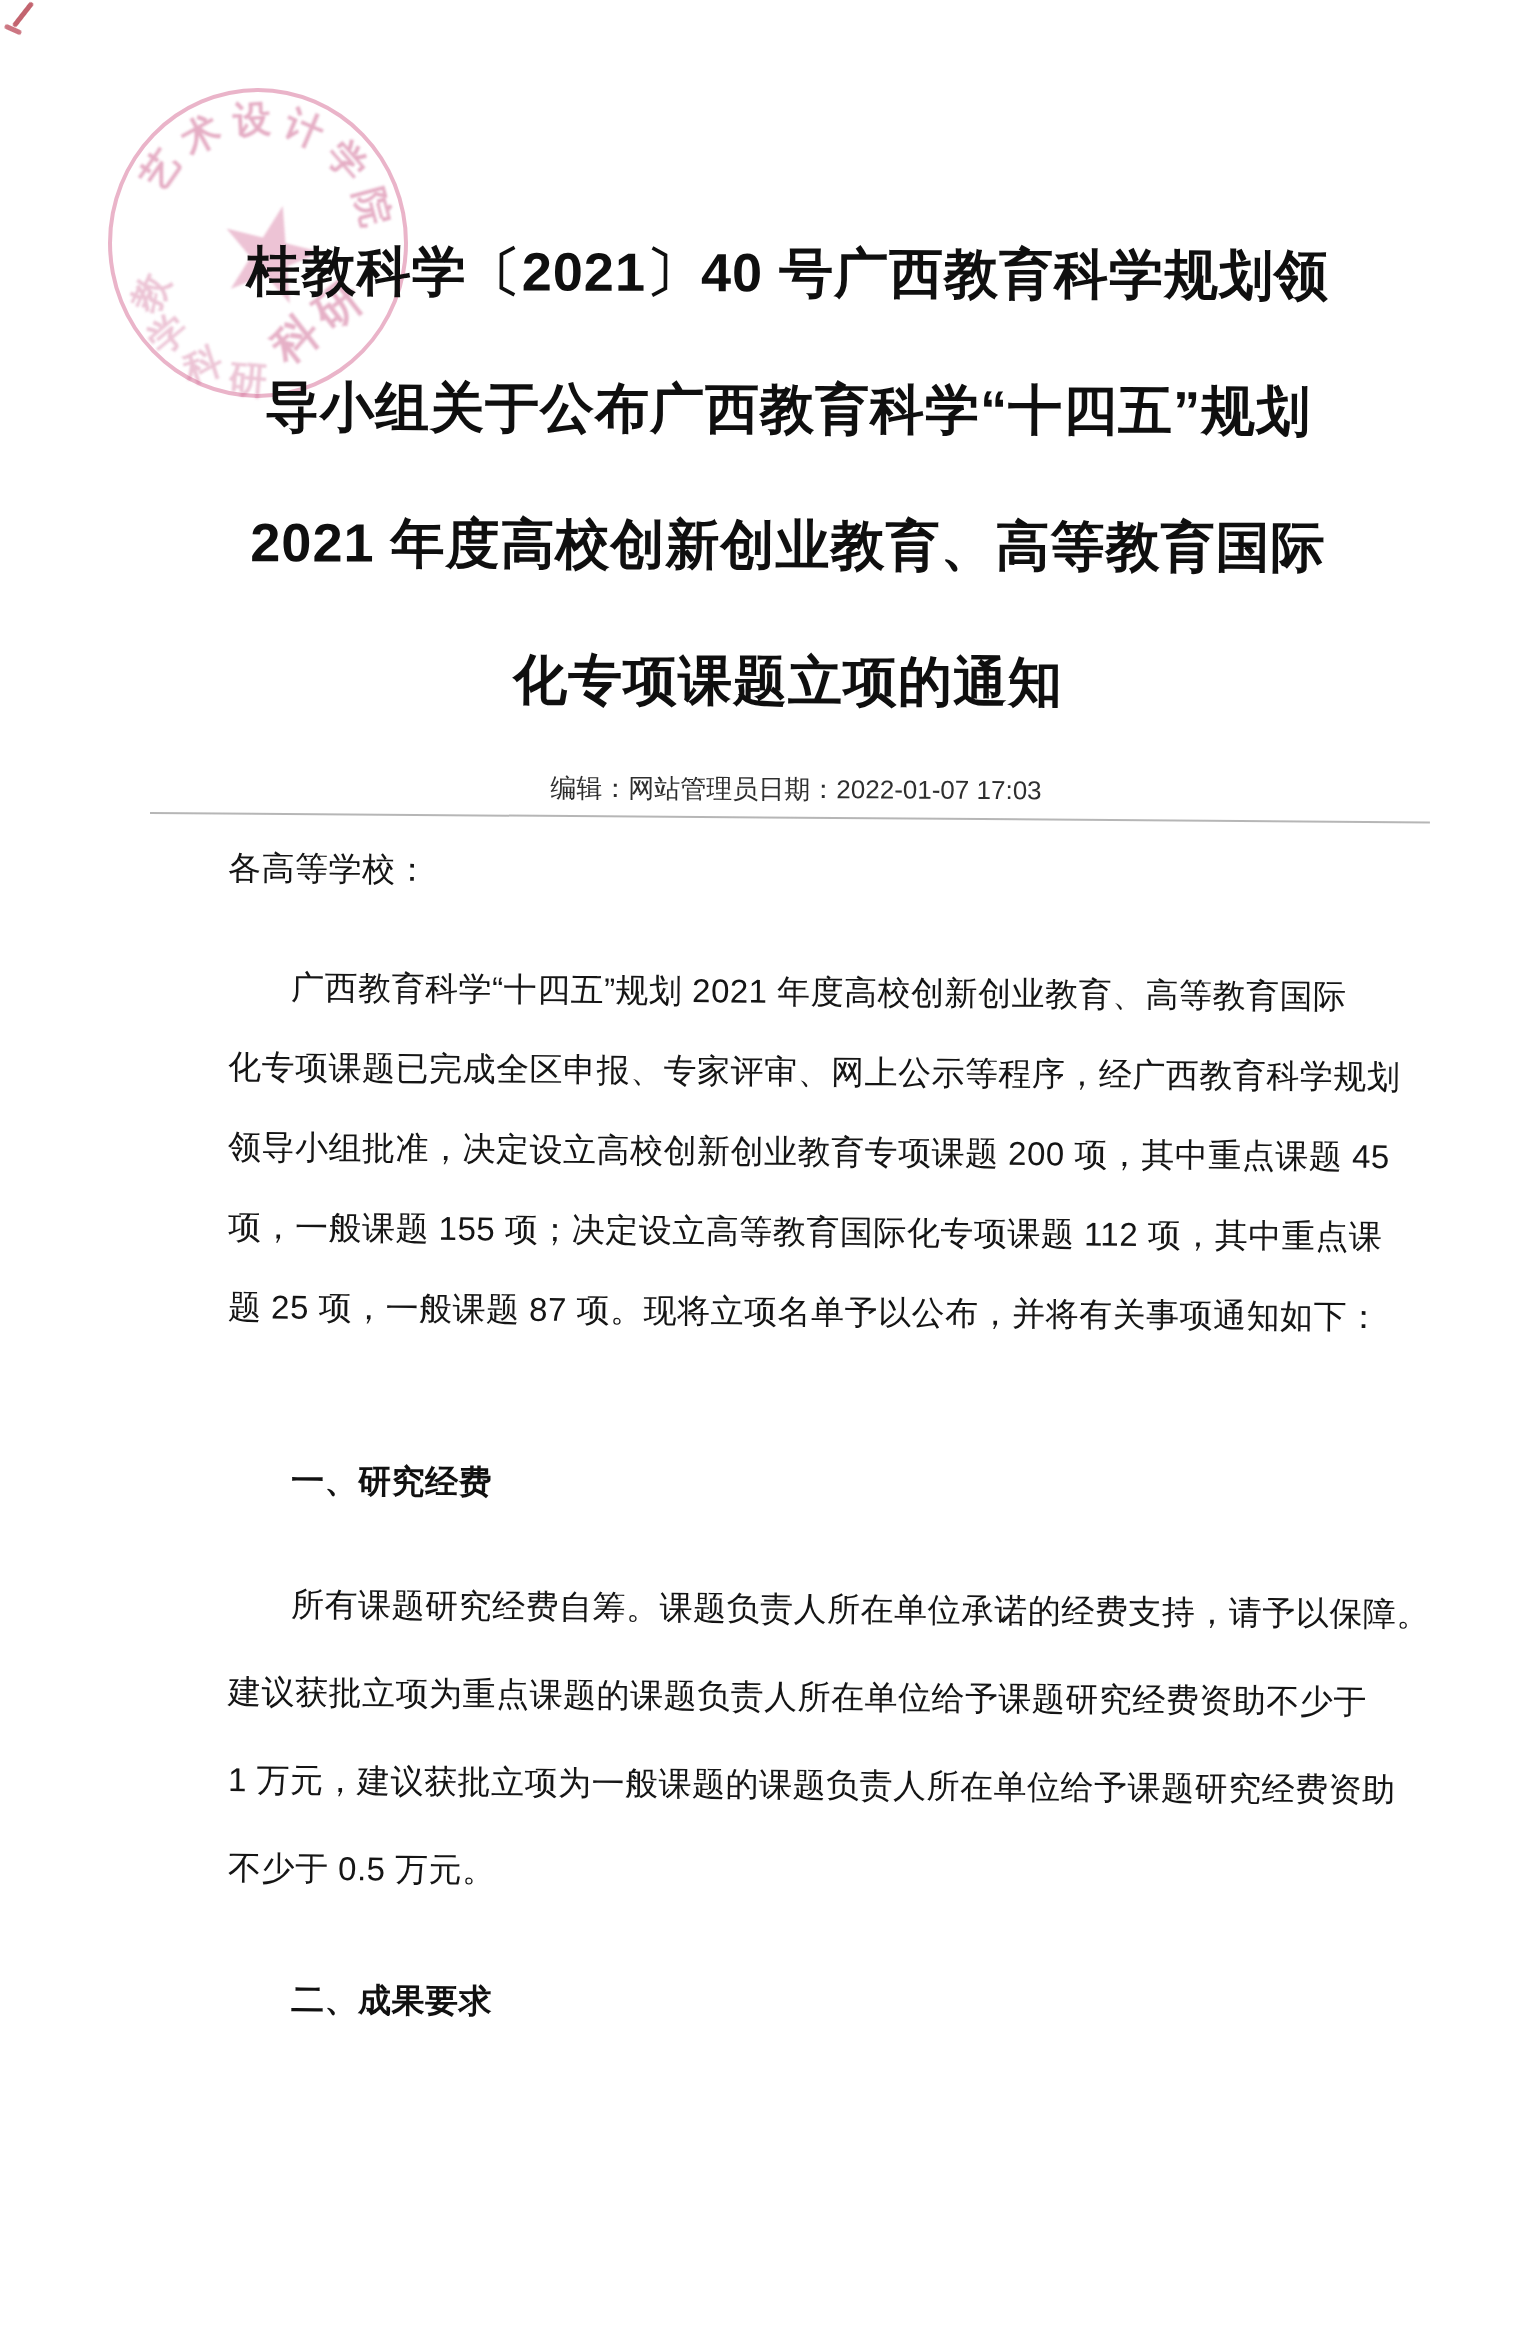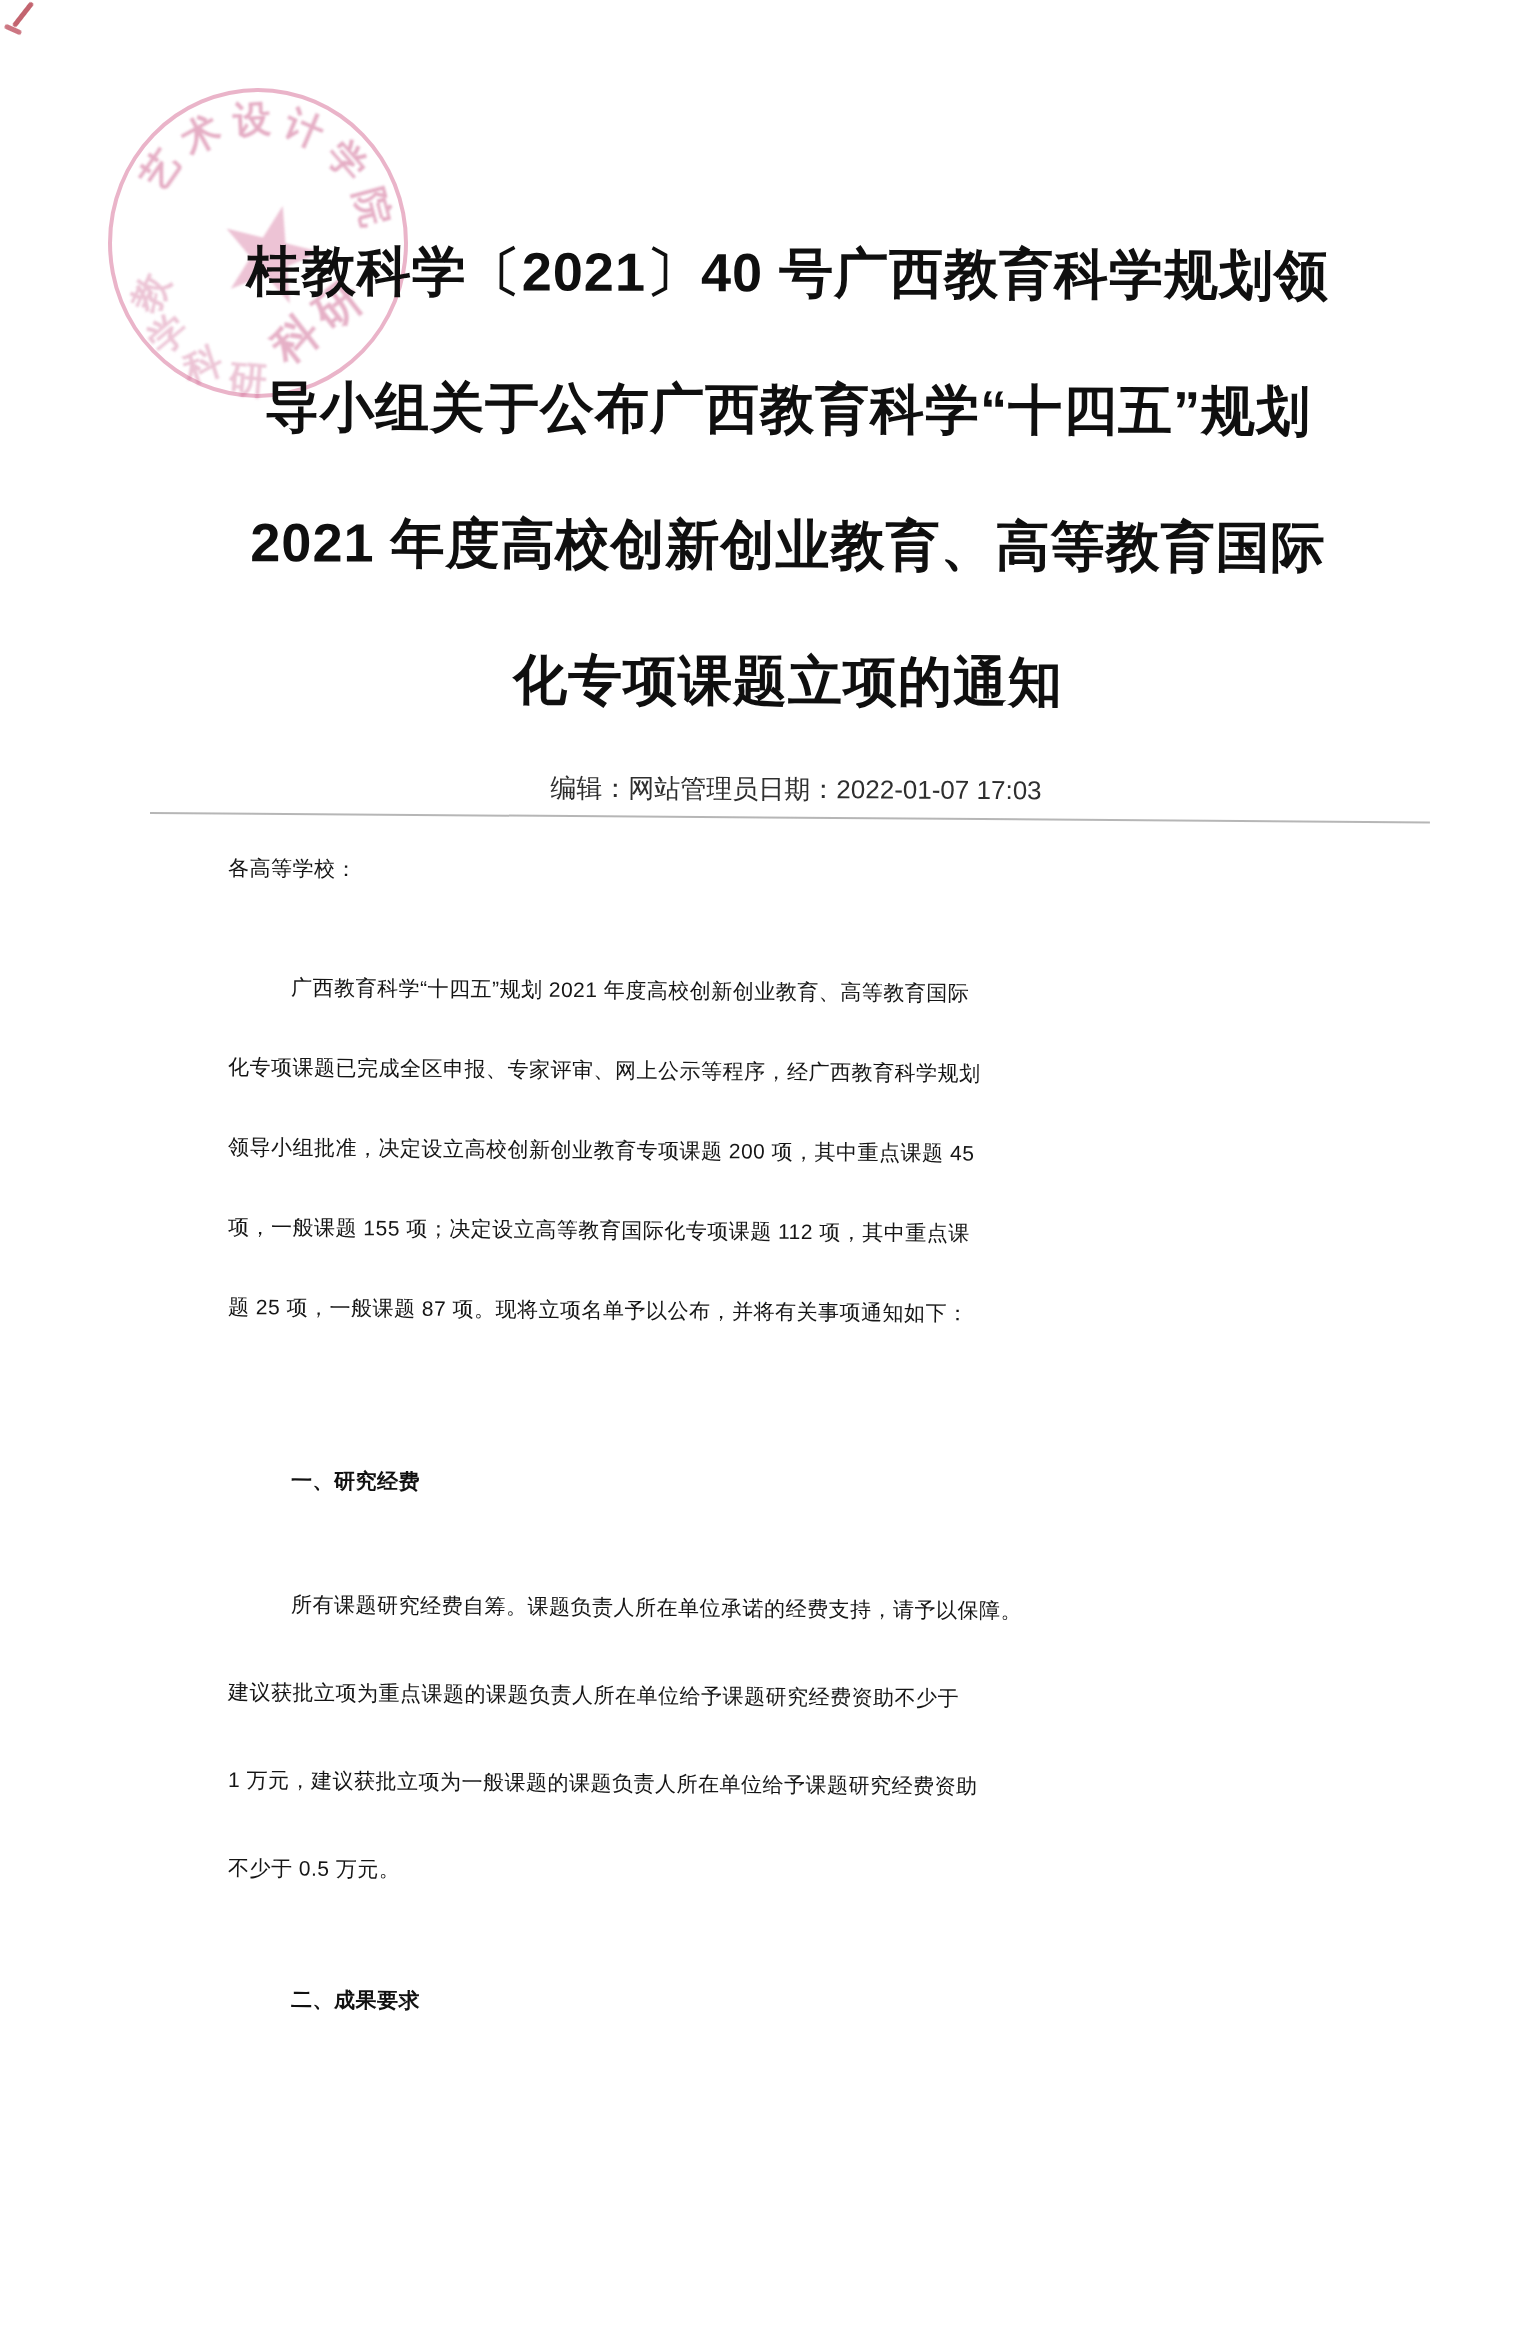--- a/index.html
+++ b/index.html
@@ -82,21 +82,21 @@
   #divider {
     position: absolute; left: 150px; top: 812px; width: 1280px; height: 0; z-index: 2;
     border-top: 2px solid #a9a9a9;
     transform: rotate(0.42deg); transform-origin: 0 0;
     opacity: .85;
   }
 
   
   #body {
     position: absolute; left: 228px; top: 828px; width: 1100px; z-index: 2;
-    font-size: 21px; color: #151515;
+    font-size: 33px; color: #151515;
   }
   .bline {
     height: 80px; line-height: 80px;
     white-space: nowrap;
     transform: rotate(0.5deg); transform-origin: 0 50%;
     letter-spacing: 0.5px;
   }
   .b88 { height: 88px; line-height: 88px; }
   .indent { text-indent: 63px; }
   .heading { font-weight: 600; color: #111; }

